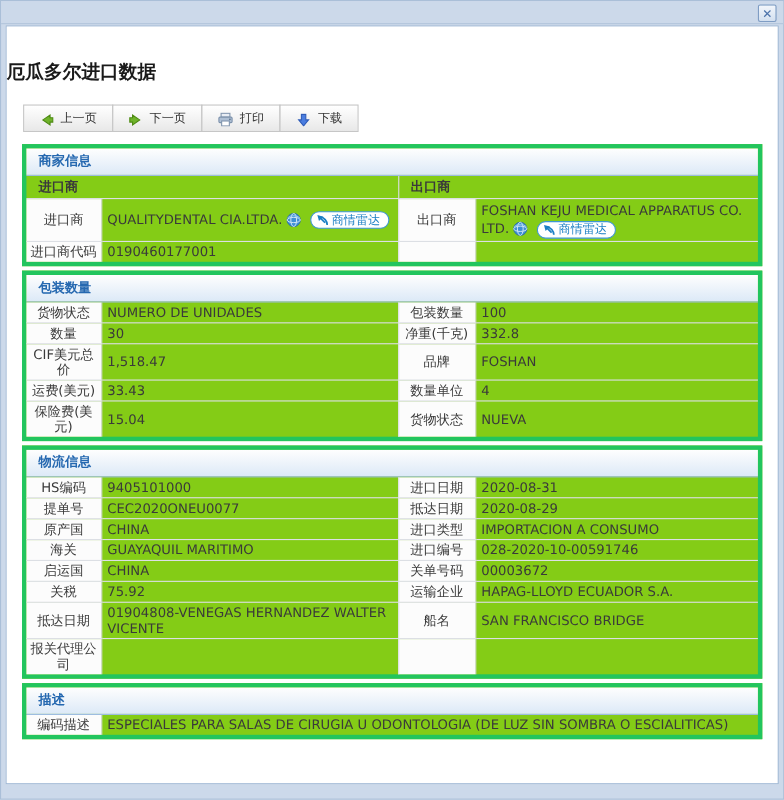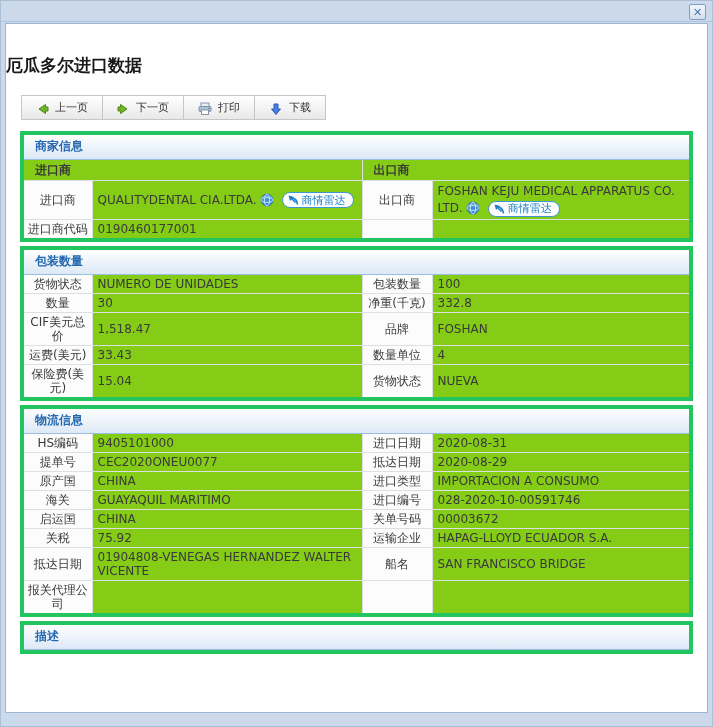--- a/index.html
+++ b/index.html
@@ -297,16 +297,29 @@
           <td></td>
           <td class="lbl"></td>
           <td></td>
         </tr>
       </tbody>
         </table>
     </div>
 
     <div class="section">
       <div class="sec-title">描述</div>
+      <table>
+        <colgroup>
+            <col style="width:68px">
+            <col>
+          </colgroup>
+        <tbody>
+            <tr>
+          <td class="lbl">编码描述</td>
+          <td>ESPECIALES PARA SALAS DE CIRUGIA U ODONTOLOGIA (DE LUZ SIN SOMBRA O ESCIALITICAS)</td>
+        </tr>
+
+      </tbody>
+        </table>
     </div>
 
   </div>
 </div>
 
 </body></html>

